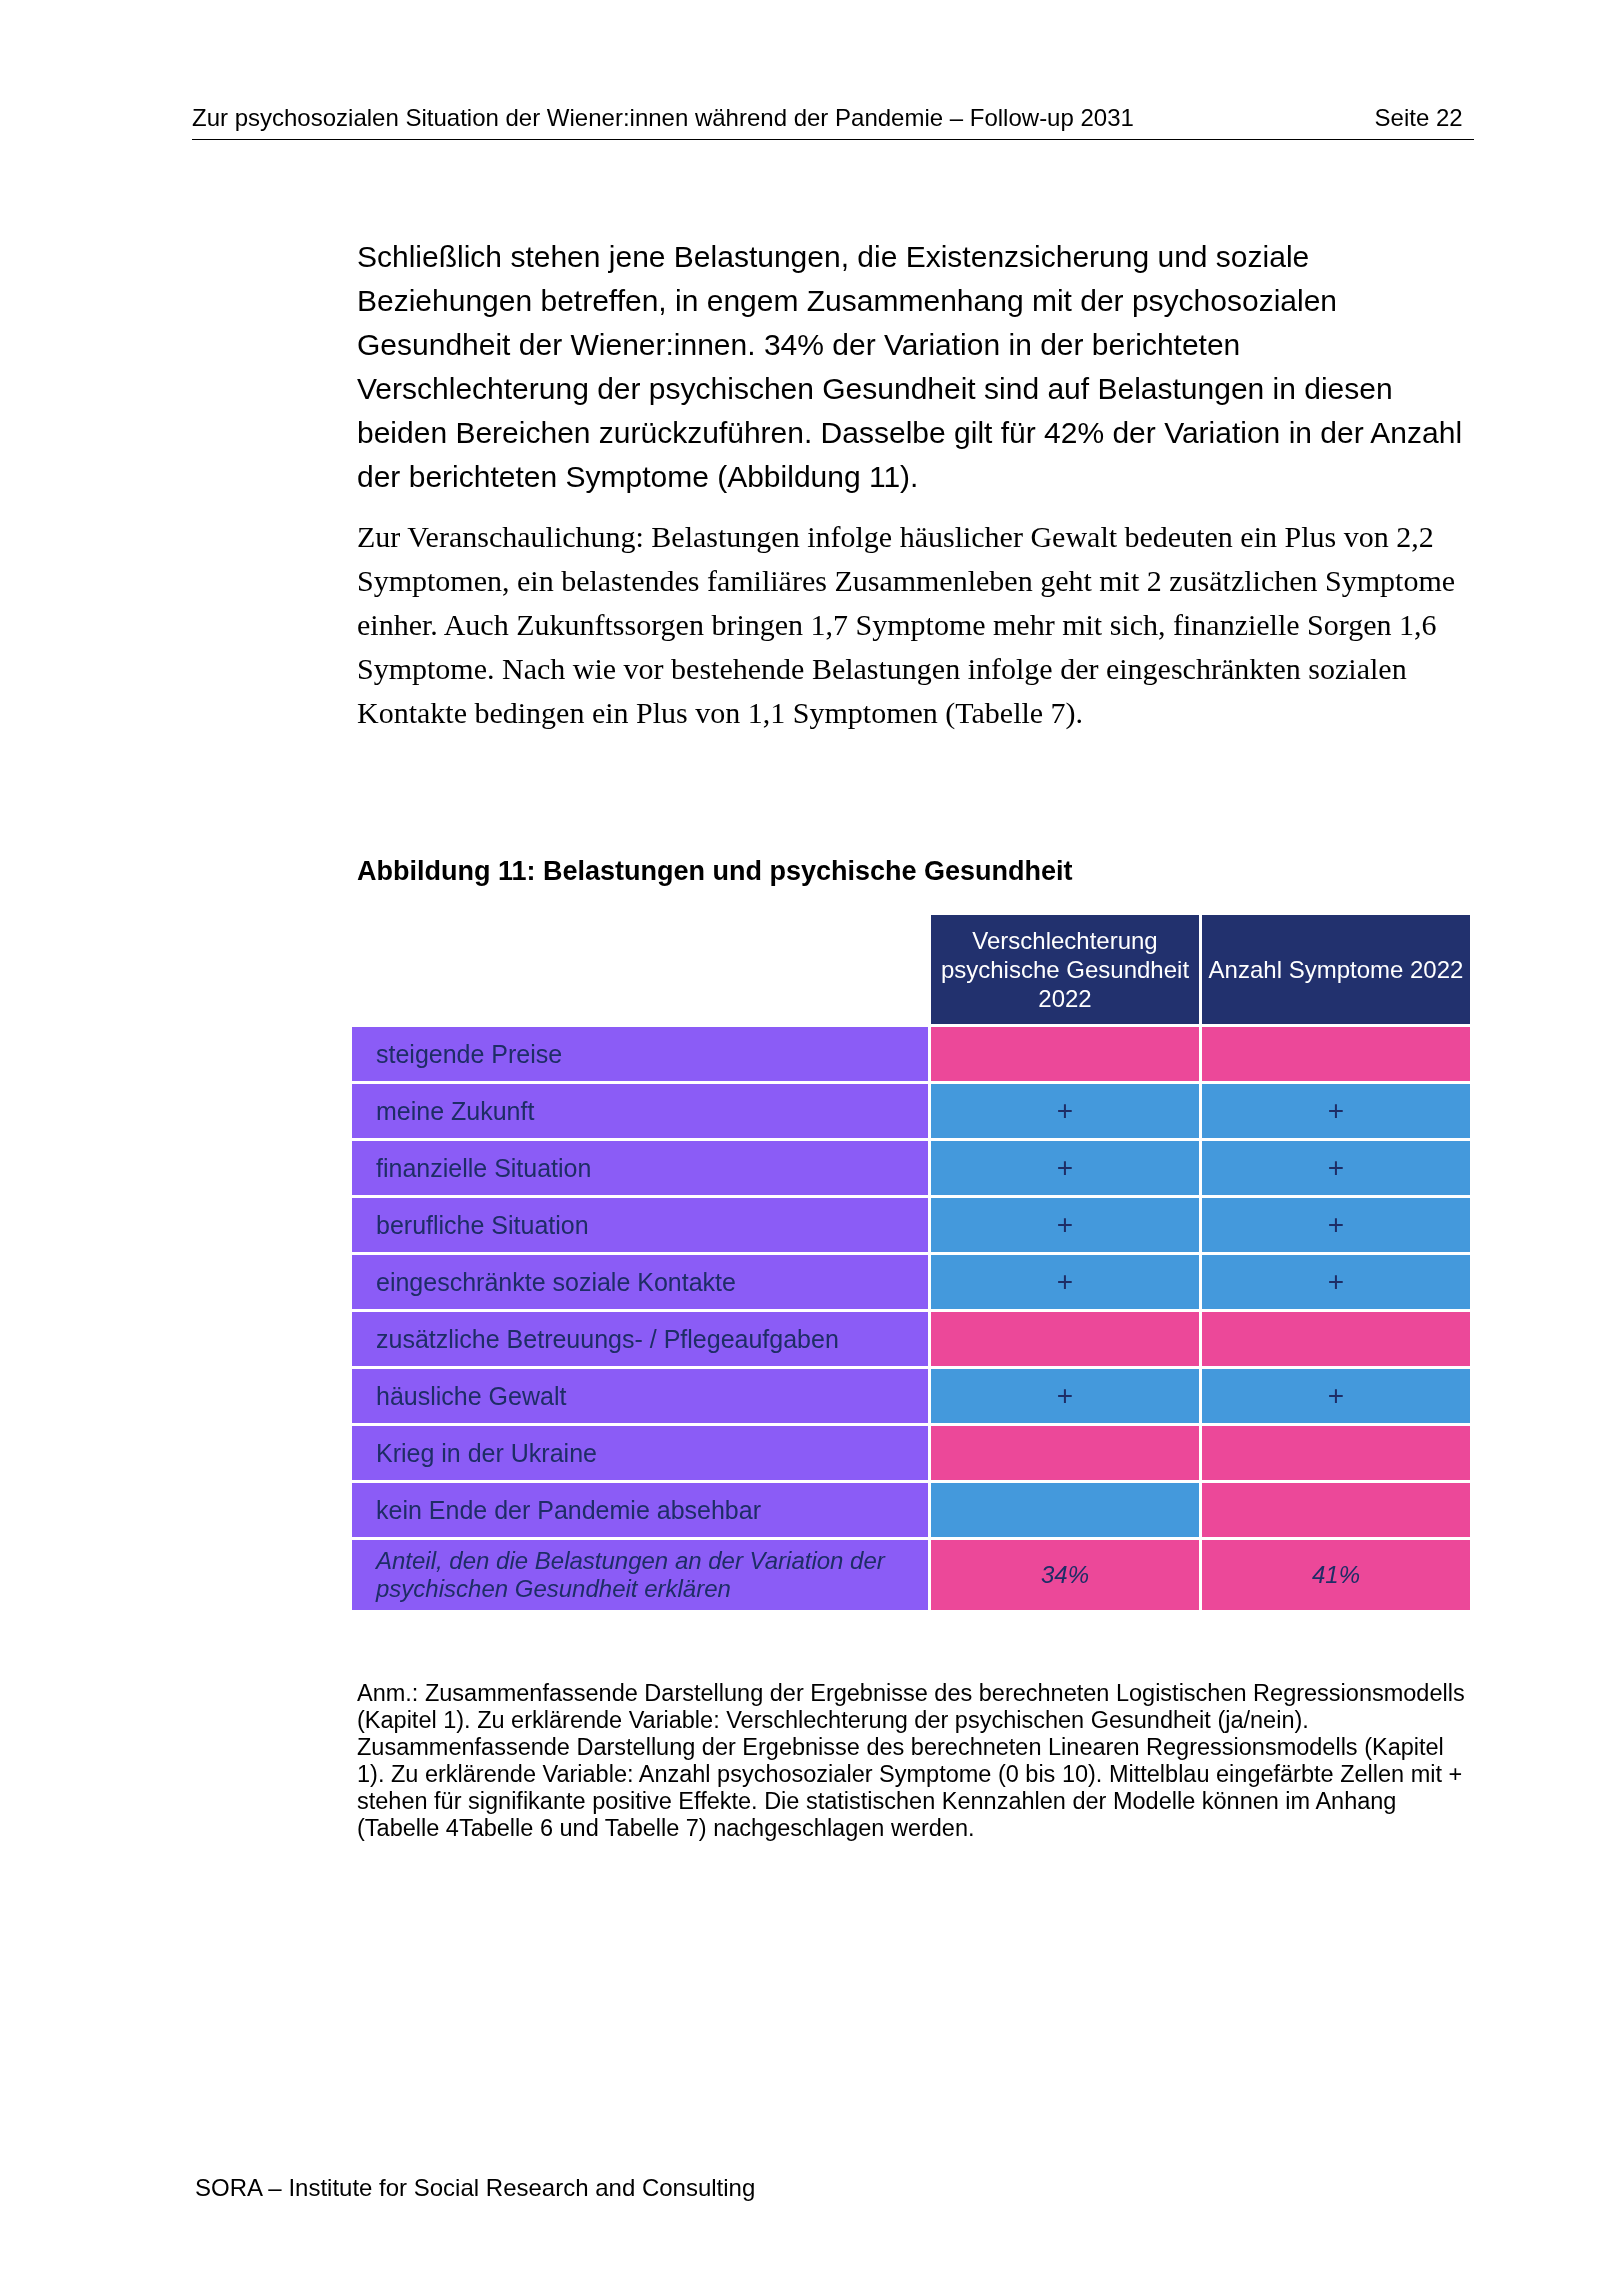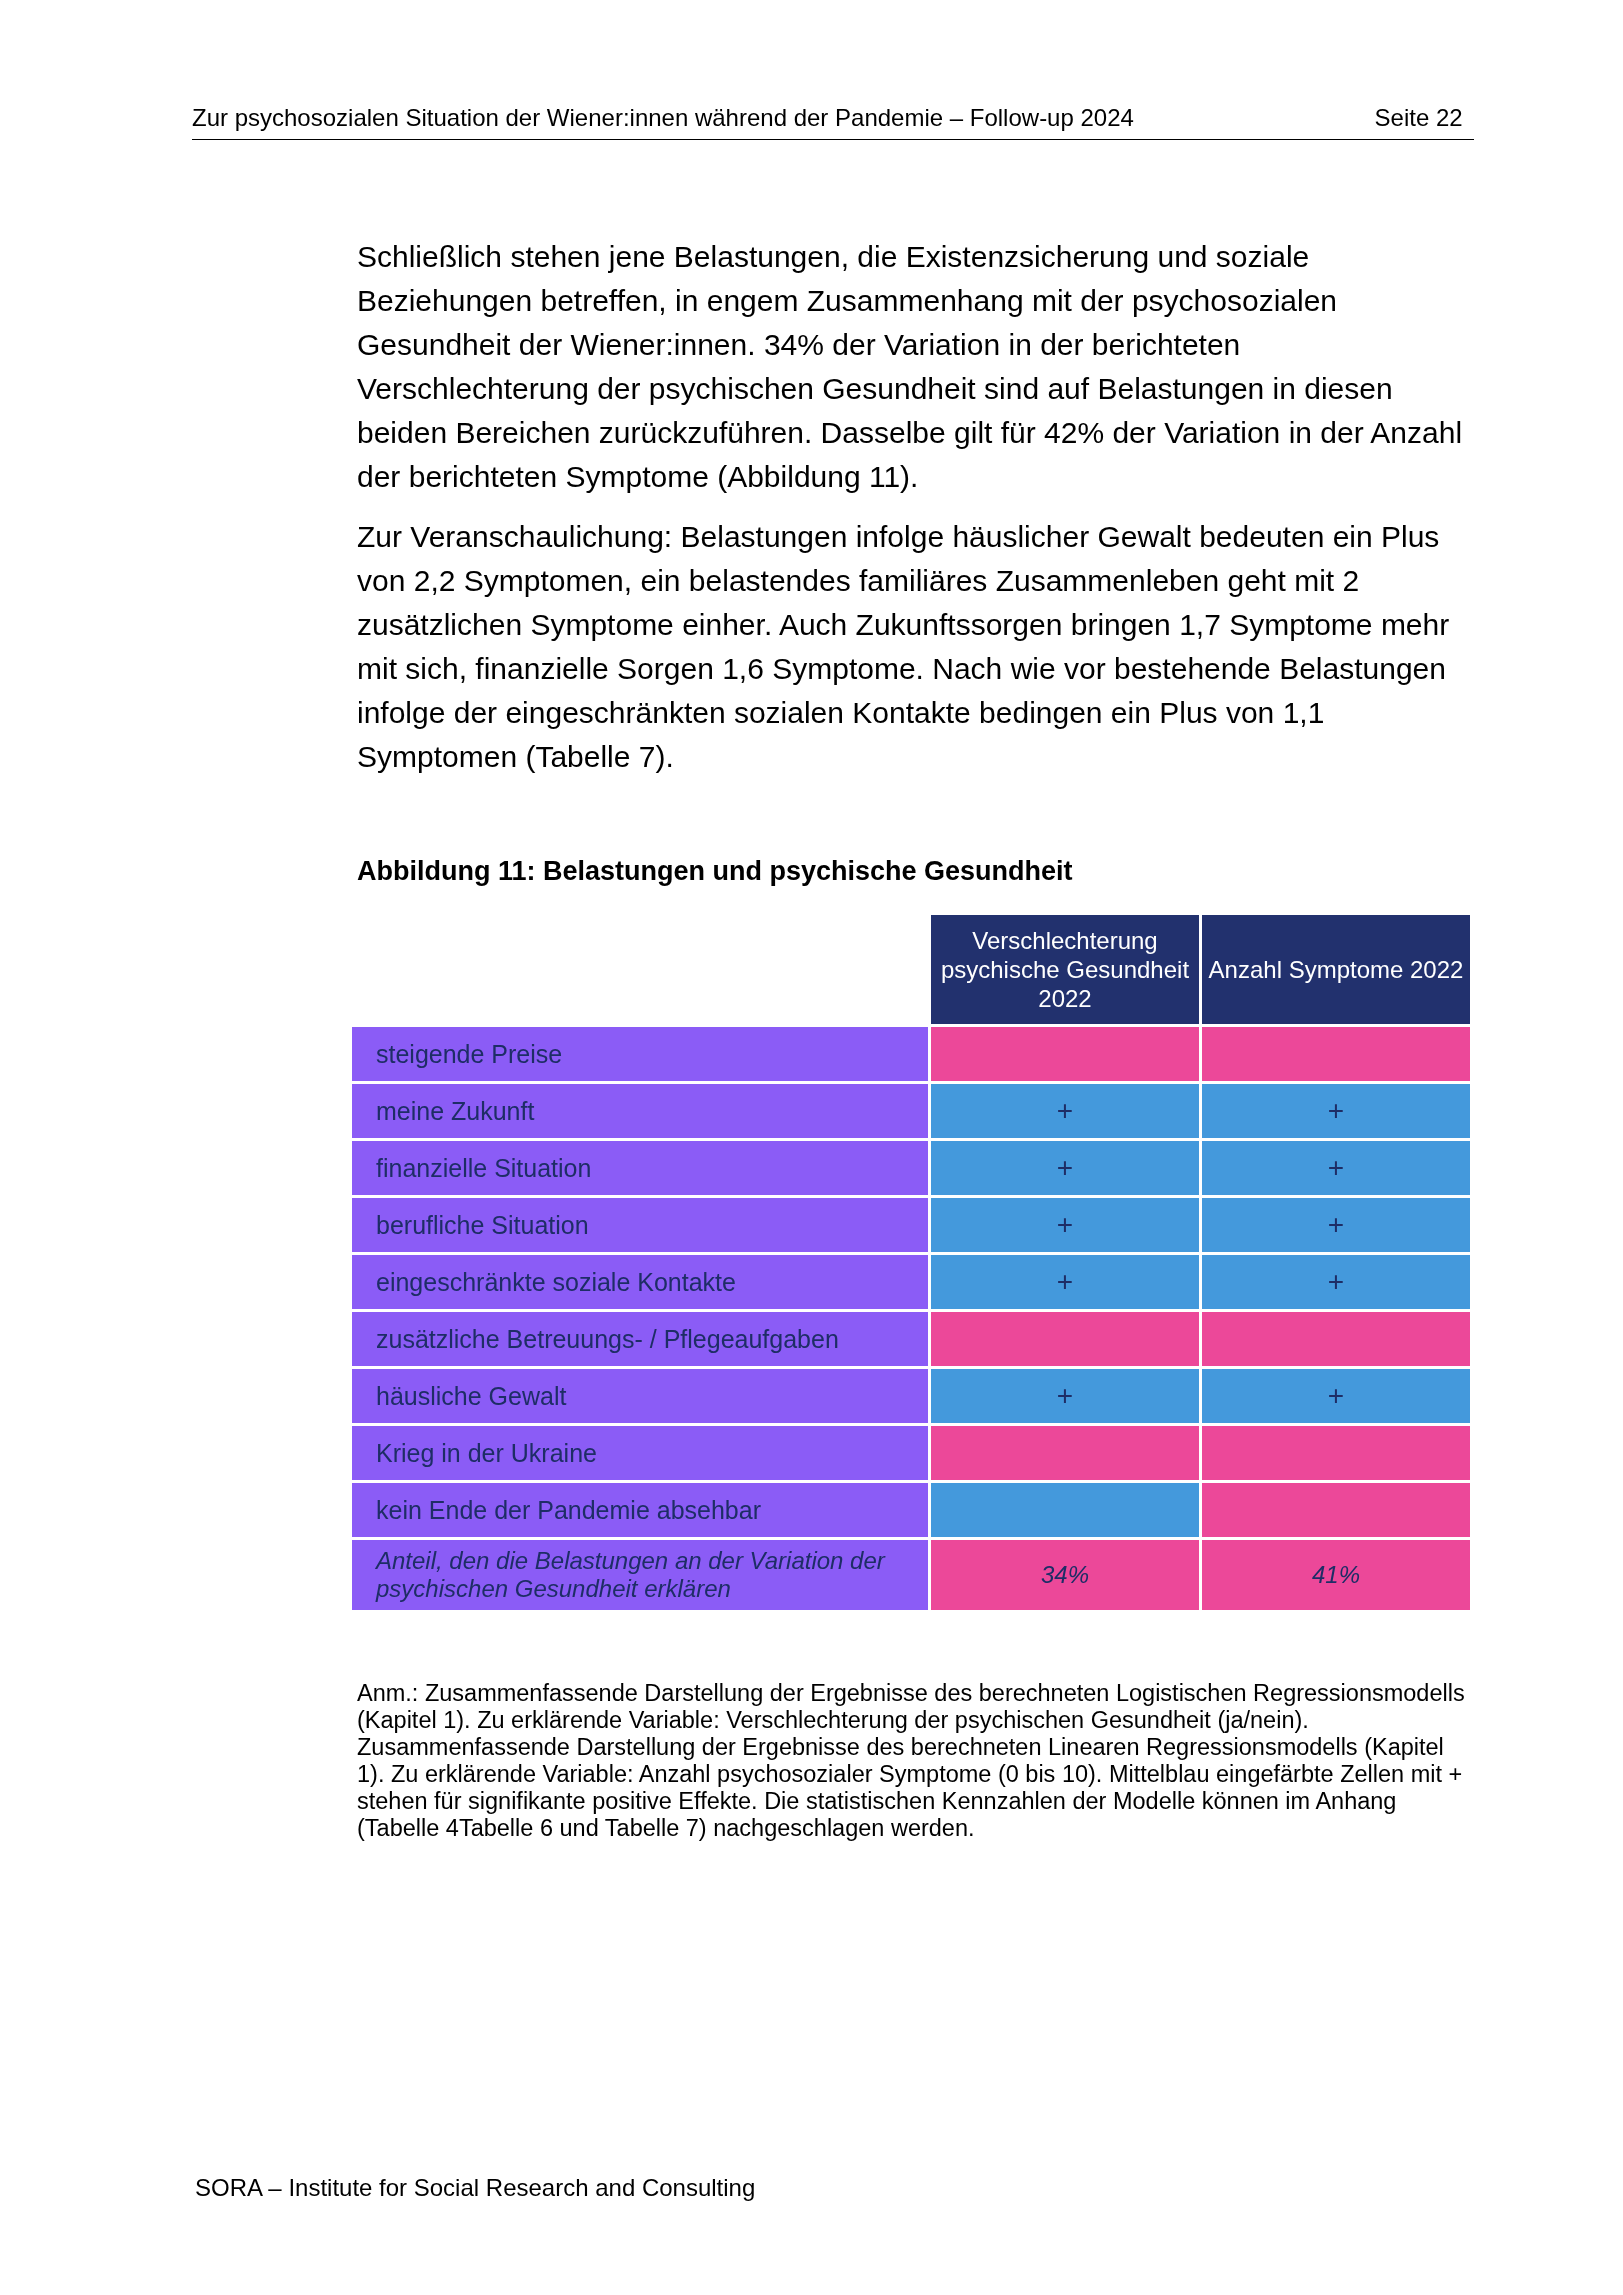--- a/index.html
+++ b/index.html
@@ -7,21 +7,21 @@
          font-family: "Liberation Sans", sans-serif; color: #000; }
 
   .header { position: absolute; left: 192px; top: 102px; width: 1282px;
             height: 37px; border-bottom: 1.6px solid #000; }
   .header .title { position: absolute; left: 0; top: 1.6px; font-size: 24px; }
   .header .page { position: absolute; right: 11.4px; top: 1.6px; font-size: 24px; }
 
   .body-text { position: absolute; left: 357px; width: 1120px; font-size: 30px;
                line-height: 44px; }
   .p1 { top: 235px; }
-  .p2 { top: 515px; }
+  .p2 { top: 515px; font-family: Liberation Serif, serif; }
 
   .fig-title { position: absolute; left: 357px; top: 856px; font-size: 27px;
                font-weight: bold; }
 
   table.fig { position: absolute; left: 349px; top: 912px; border-collapse: separate;
               border-spacing: 3.2px; font-family: "Liberation Sans", sans-serif; }
   table.fig td, table.fig th { padding: 0; }
   th.col-head { background: #22316e; color: #fff; font-weight: normal; font-size: 24px;
                 line-height: 29px; width: 268px; height: 109px; text-align: center;
                 vertical-align: middle; margin-top: 10px; }
@@ -36,21 +36,21 @@
   td.cell.italic { font-size: 24px; }
 
   .note { position: absolute; left: 357px; top: 1680px; width: 1120px; font-size: 23.5px;
           line-height: 27px; }
   .footer { position: absolute; left: 195px; top: 2174px; font-size: 24px; }
 </style>
 </head>
 <body>
 
 <div class="header">
-  <span class="title">Zur psychosozialen Situation der Wiener:innen während der Pandemie – Follow-up 2024</span>
+  <span class="title">Zur psychosozialen Situation der Wiener:innen während der Pandemie – Follow-up 2031</span>
   <span class="page">Seite 22</span>
 </div>
 
 <div class="body-text p1">Schließlich stehen jene Belastungen, die Existenzsicherung und soziale Beziehungen betreffen, in engem Zusammenhang mit der psychosozialen Gesundheit der Wiener:innen. 34% der Variation in der berichteten Verschlechterung der psychischen Gesundheit sind auf Belastungen in diesen beiden Bereichen zurückzuführen. Dasselbe gilt für 42% der Variation in der Anzahl der berichteten Symptome (Abbildung 11).</div>
 <div class="body-text p2">Zur Veranschaulichung: Belastungen infolge häuslicher Gewalt bedeuten ein Plus von 2,2 Symptomen, ein belastendes familiäres Zusammenleben geht mit 2 zusätzlichen Symptome einher. Auch Zukunftssorgen bringen 1,7 Symptome mehr mit sich, finanzielle Sorgen 1,6 Symptome. Nach wie vor bestehende Belastungen infolge der eingeschränkten sozialen Kontakte bedingen ein Plus von 1,1 Symptomen (Tabelle 7).</div>
 
 <div class="fig-title">Abbildung 11: Belastungen und psychische Gesundheit</div>
 
 <table class="fig">
   <thead>

